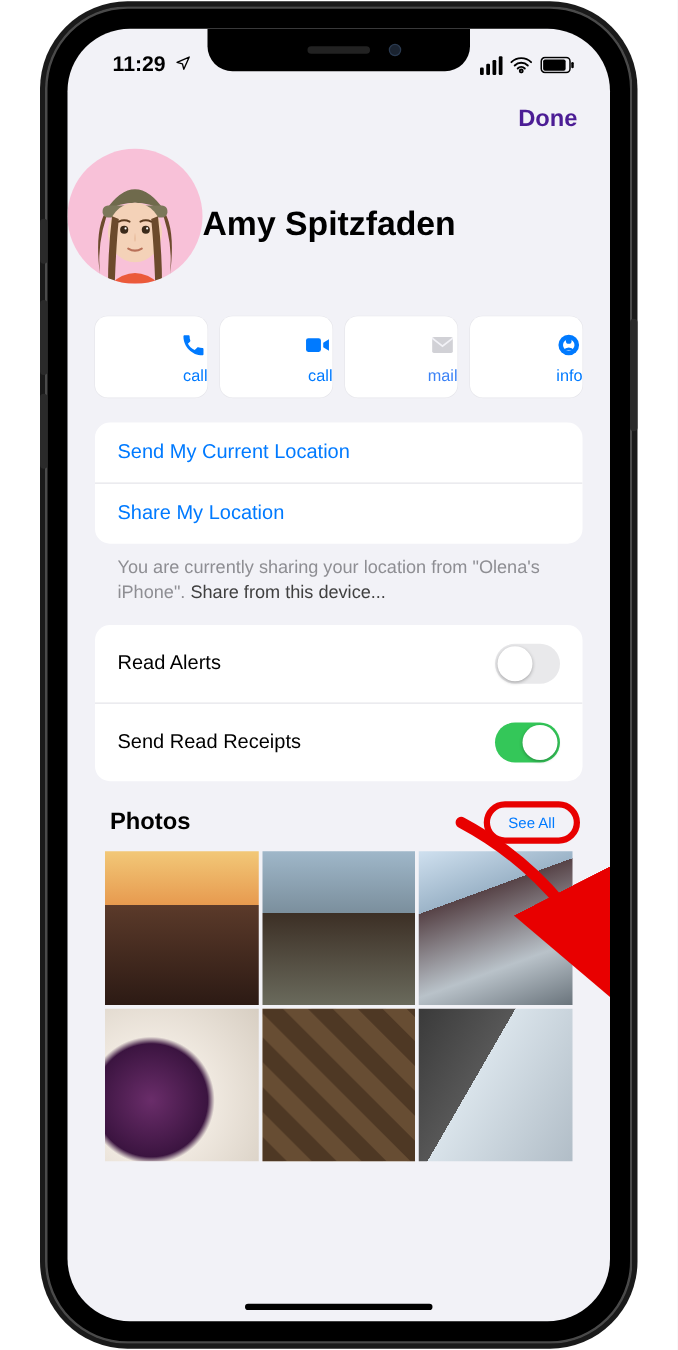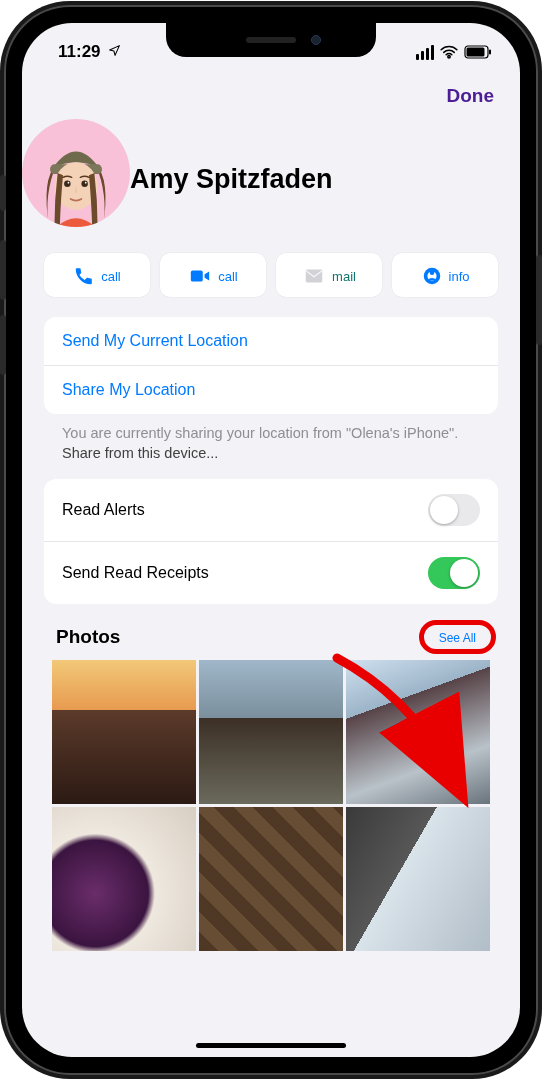--- a/index.html
+++ b/index.html
@@ -7,21 +7,21 @@
     font-family: -apple-system, BlinkMacSystemFont, "Helvetica Neue", sans-serif;
     background: #fff;
     width: 542px;
     height: 1080px;
     display: flex;
     align-items: center;
     justify-content: center;
     position: relative;
   }
   .device-frame {
-    width: 534px;
+    width: 470px;
     height: 1070px;
     background: #000;
     border-radius: 66px;
     padding: 18px;
     box-shadow: 0 0 0 2px #4a4a4a inset, 0 0 0 4px #1a1a1a;
     position: relative;
   }
   .side-button { position: absolute; background: #2a2a2a; border-radius: 3px; }
   .mute-switch { left: -4px; top: 170px; width: 6px; height: 36px; }
   .vol-up { left: -4px; top: 235px; width: 6px; height: 60px; }
@@ -76,28 +76,28 @@
     background: #f8c1d8;
     display:flex; align-items:flex-end; justify-content:center;
     overflow:hidden;
     position:relative;
   }
   .contact-name { font-size: 27px; font-weight: 700; color: #000; margin-top: 12px; }
   
   .action-row { display:flex; gap:10px; padding: 18px 22px 20px; }
   .action-btn {
     flex:1; background:#fff; border-radius:10px;
-    display:flex; flex-direction:row; align-items:center; justify-content:center;
+    display:flex; flex-direction:column; align-items:flex-end; justify-content:center;
     padding: 12px 0 10px; gap:6px;
     box-shadow: 0 0 0 0.5px rgba(0,0,0,0.05);
   }
   .action-btn .icn { height:22px; display:flex; align-items:center; justify-content:center; }
   .action-btn .lbl { font-size:13px; }
   .blue { color:#007aff; }
-  .gray { color:#0f766e; }
+  .gray { color:#3b82f6; }
   
   .group {
     margin: 0 22px 16px; background:#fff; border-radius:12px;
     overflow:hidden;
   }
   .row {
     padding: 15px 18px;
     font-size: 16px;
     border-bottom: 0.5px solid #e5e5ea;
     display:flex; align-items:center; justify-content:space-between;

